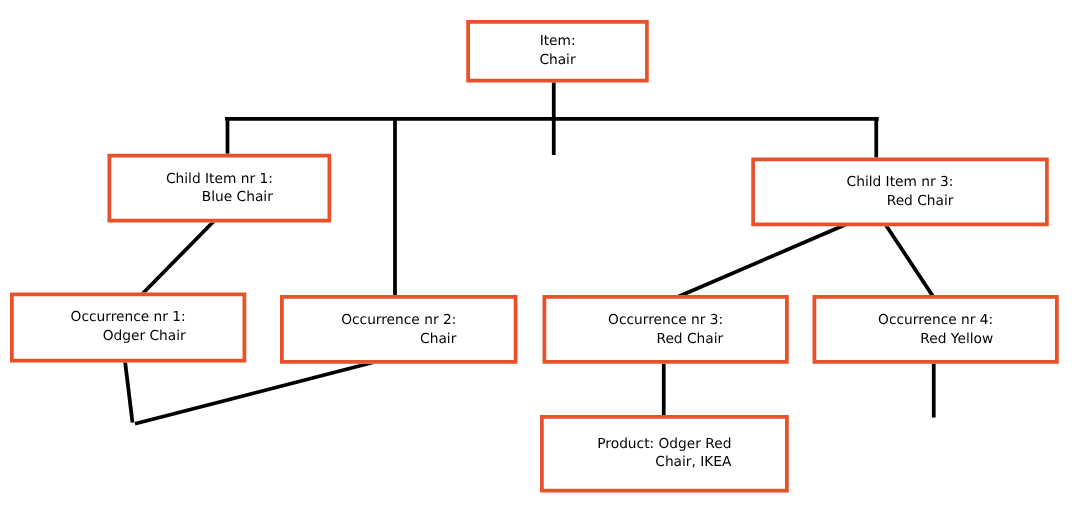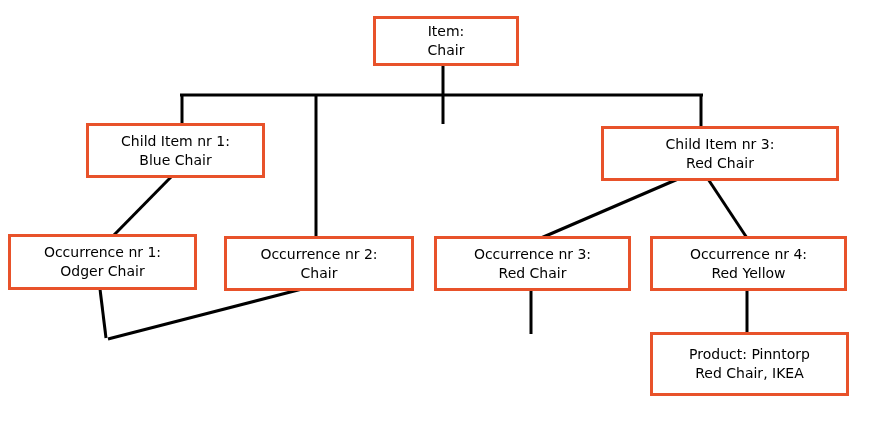--- a/index.html
+++ b/index.html
@@ -31,22 +31,22 @@
     stroke-linecap: butt;
   }
   .node {
     position: absolute;
     border: 3px solid var(--box-border);
     background: var(--background);
     color: var(--text);
     display: flex;
     align-items: center;
     justify-content: center;
-    text-align: center;
-    font-size: 14px;
+    text-align: right;
+    font-size: 11px;
     line-height: 1.35;
   }
   .node .label {
     white-space: pre-line;
     padding: 2px 4px;
   }
 </style>
 </head>
 <body>
 
@@ -97,19 +97,19 @@
     <span class="label">Occurrence nr 3:
 Red Chair</span>
   </div>
 
   <div class="node" style="left:650px; top:236px; width:197px; height:55px">
     <span class="label">Occurrence nr 4:
 Red Yellow</span>
   </div>
 
 
+  <div class="node" style="left:432px; top:332px; width:199px; height:62px">
+    <span class="label">Product: Odger Red
+Chair, IKEA</span>
+  </div>
 
-  <div class="node" style="left:650px; top:332px; width:199px; height:64px">
-    <span class="label">Product: Pinntorp
-Red Chair, IKEA</span>
-  </div>
 
 </div>
 
 </body></html>

